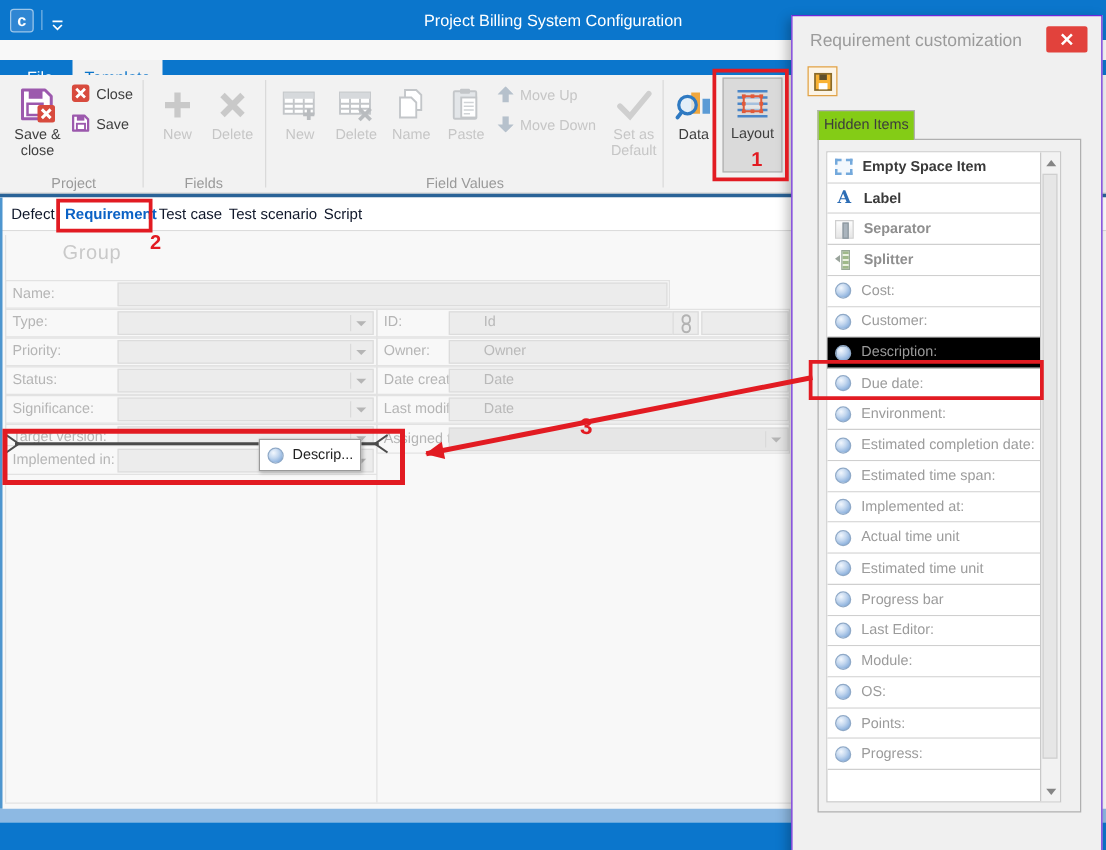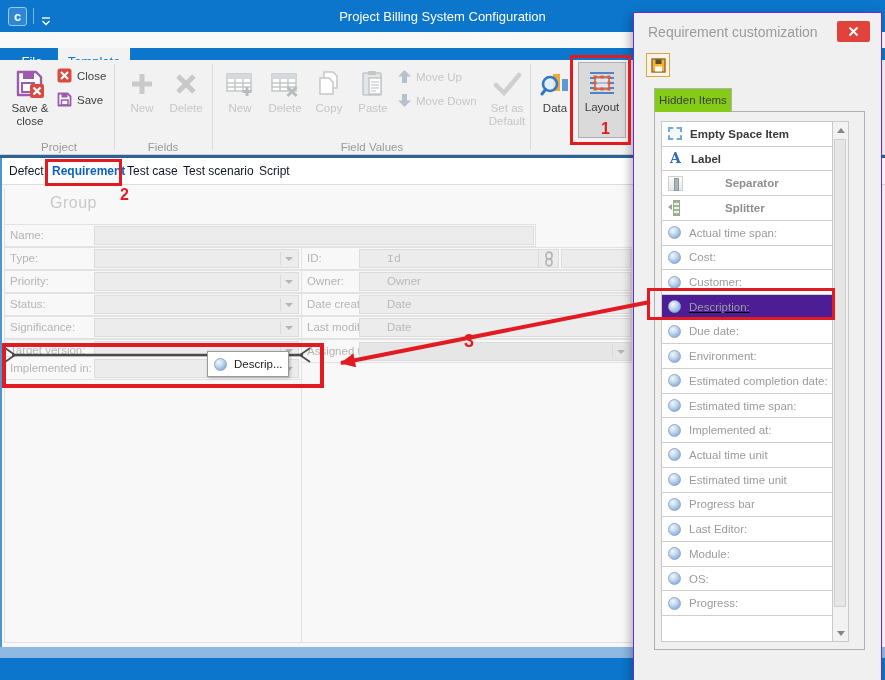--- a/index.html
+++ b/index.html
@@ -64,24 +64,24 @@
   
   #panel { left:633px; top:12px; width:249px; height:680px; background:#f0f0f0; border:1px solid #6d28d9; box-shadow:-3px 3px 9px rgba(0,0,0,.28); z-index:20; }
   #panel-title { left:14px; top:11px; font-size:14px; color:#9b9b9b; }
   #panel-close { left:203px; top:8px; width:33px; height:21px; background:#e2423c; border-radius:2px; display:flex; align-items:center; justify-content:center; }
   #panel-save { left:12px; top:40px; width:24px; height:24px; background:#fcf4e6; border:1px solid #dfa146; display:flex; align-items:center; justify-content:center; }
   #panel-tab { left:20px; top:75px; width:78px; height:24px; background:#84cc16; border:1px solid #b0b0b0; border-bottom:none; font-size:11.5px; color:#3c3c3c; text-align:center; line-height:23px; z-index:2; }
   #panel-content { left:20px; top:98px; width:211px; height:539px; border:1px solid #b0b0b0; background:#f0f0f0; z-index:1; }
   #hidden-list { left:6px; top:9px; width:188px; height:521px; border:1px solid #c9c9c9; background:#fff; display:flex; }
   #hidden-items { width:170px; }
   .hitem { height:24.71px; border-bottom:1px solid #cfcfcf; background:#fff; display:flex; align-items:center; gap:8px; padding-left:6px; }
-  .hitem.selected { background:#4c1d95;text-decoration:underline; }
+  .hitem.selected { background:#000000; }
   .hlabel { font-size:11.5px; color:#9b9b9b; white-space:nowrap; }
   .hitem.bold .hlabel { font-weight:bold; color:#3a3a3a; }
-  .hitem.bold.gray .hlabel { color:#8f8f8f;margin-left:34px; }
+  .hitem.bold.gray .hlabel { color:#8f8f8f; }
   .hicon { width:15px; height:15px; flex:none; position:relative; }
   .hicon.empty-space { width:14px; height:13px; border:2px dashed #74a9dc; background:#f3f8fd; }
   .hicon.label-glyph { font-family:"DejaVu Serif", serif; font-weight:bold; color:#2d6db5; font-size:14px; line-height:15px; text-align:center; }
   .hicon.separator-glyph { background:linear-gradient(#fdfdfd,#e6e6e6); border:1px solid #cfcfcf; }
   .hicon.separator-glyph::before { content:""; position:absolute; left:5px; top:1px; width:3px; height:11px; background:#aab4bd; border:1px solid #8d989f; }
   .hicon.splitter-glyph::before { content:""; position:absolute; left:5px; top:0; width:5px; height:14px; border:1px solid #98a896; background:repeating-linear-gradient(#9fb98a 0 2px, #eaf1e0 2px 4px); }
   .hicon.splitter-glyph::after { content:""; position:absolute; left:0; top:4px; border-top:3px solid transparent; border-bottom:3px solid transparent; border-right:4px solid #9aa49c; }
   
   #list-scroll { width:16px; border-left:1px solid #c9c9c9; background:#f2f2f2; position:relative; }
   .sb-arrow { position:absolute; left:0; width:15px; height:16px; display:flex; align-items:center; justify-content:center; }
@@ -191,21 +191,21 @@
         </span>
       <span>Delete</span>
     </div>
     <div class="bigbtn disabled" style="left:307px;">
       <span class="bicon">
           <svg width="28" height="28" viewBox="0 0 28 28">
             <path d="M9 2 h9 l4 4 v12 h-13 z" fill="#fff" stroke="#c3c6c9" stroke-width="1.5"></path>
             <path d="M5 8 h9 l4 4 v12 h-13 z" fill="#fff" stroke="#c3c6c9" stroke-width="1.5"></path>
           </svg>
         </span>
-      <span>Copy</span>
+      <span>Name</span>
     </div>
     <div class="bigbtn disabled" style="left:351px;">
       <span class="bicon">
           <svg width="26" height="28" viewBox="0 0 26 28">
             <rect x="3" y="3" width="18" height="22" rx="1" fill="#e3e6e9" stroke="#c3c6c9" stroke-width="1.5"></rect>
             <rect x="8" y="1" width="8" height="4" rx="1" fill="#c3c6c9"></rect>
             <rect x="9" y="8" width="12" height="16" fill="#fff" stroke="#c3c6c9" stroke-width="1.5"></rect>
             <path d="M11 12 h8 M11 15 h8 M11 18 h8 M11 21 h5" stroke="#d0d3d6" stroke-width="1.3"></path>
           </svg>
         </span>
@@ -308,21 +308,21 @@
     <span class="flabel">Target version:</span>
     <span class="ffield combo" style="left:89px;width:205px;"></span>
   </div>
   <div class="frow" style="left:4px;top:356px;width:298px;height:24px;">
     <span class="flabel" style="top:5px;">Implemented in:</span>
     <span class="ffield combo" style="left:89px;top:2px;width:205px;"></span>
   </div>
 
   <div class="frow" style="left:301px;top:247px;width:331px;height:23px;">
     <span class="flabel">ID:</span>
-    <span class="ffield" style="left:57px;width:189px;padding-left:27px;font-family:Liberation Mono, monospace;">Id</span>
+    <span class="ffield" style="left:57px;width:189px;padding-left:27px;">Id</span>
     <span class="ffield" style="left:236px;width:21px;display:flex;align-items:center;justify-content:center;">
         <svg width="12" height="16" viewBox="0 0 14 18">
           <rect x="3.5" y="1" width="7" height="8" rx="3.5" fill="none" stroke="#b3b3b3" stroke-width="1.8"></rect>
           <rect x="3.5" y="9" width="7" height="8" rx="3.5" fill="none" stroke="#b3b3b3" stroke-width="1.8"></rect>
         </svg>
       </span>
     <span class="ffield" style="left:259px;width:70px;"></span>
   </div>
   <div class="frow" style="left:301px;top:270px;width:331px;height:23px;">
     <span class="flabel">Owner:</span>
@@ -386,24 +386,20 @@
             <div class="hitem bold gray">
               <span class="hicon separator-glyph"></span>
               <span class="hlabel">Separator</span>
             </div>
             <div class="hitem bold gray">
               <span class="hicon splitter-glyph"></span>
               <span class="hlabel">Splitter</span>
             </div>
             <div class="hitem">
               <span class="sphere"></span>
-              <span class="hlabel">Actual time span:</span>
-            </div>
-            <div class="hitem">
-              <span class="sphere"></span>
               <span class="hlabel">Cost:</span>
             </div>
             <div class="hitem">
               <span class="sphere"></span>
               <span class="hlabel">Customer:</span>
             </div>
             <div class="hitem selected">
               <span class="sphere"></span>
               <span class="hlabel">Description:</span>
             </div>
@@ -443,20 +439,24 @@
               <span class="sphere"></span>
               <span class="hlabel">Last Editor:</span>
             </div>
             <div class="hitem">
               <span class="sphere"></span>
               <span class="hlabel">Module:</span>
             </div>
             <div class="hitem">
               <span class="sphere"></span>
               <span class="hlabel">OS:</span>
+            </div>
+            <div class="hitem">
+              <span class="sphere"></span>
+              <span class="hlabel">Points:</span>
             </div>
             <div class="hitem">
               <span class="sphere"></span>
               <span class="hlabel">Progress:</span>
             </div>
           </div>
         <div id="list-scroll">
           <div class="sb-arrow up">
               <span class="tri-up"></span>
             </div>

